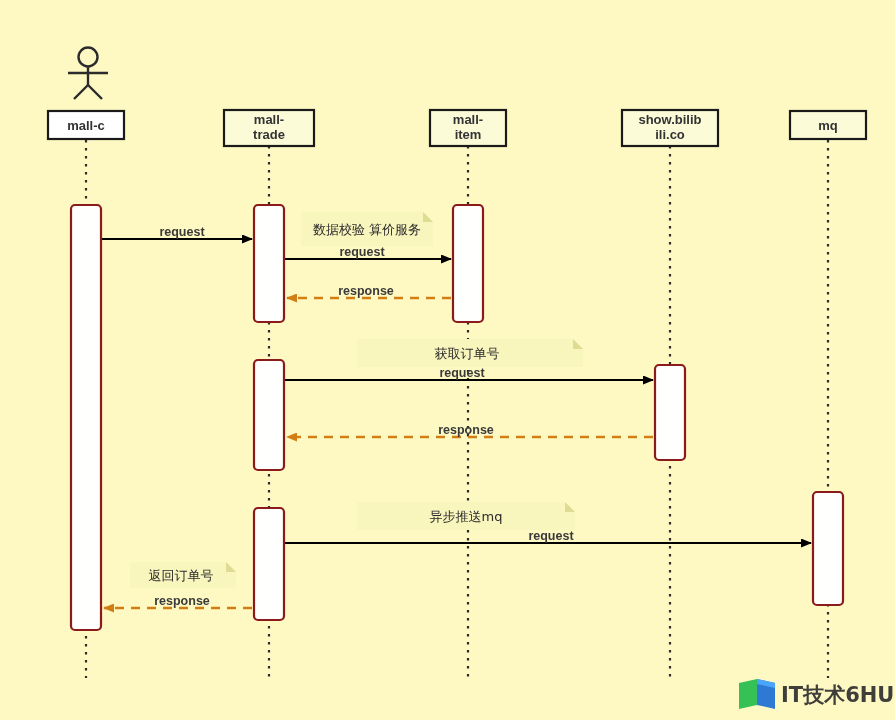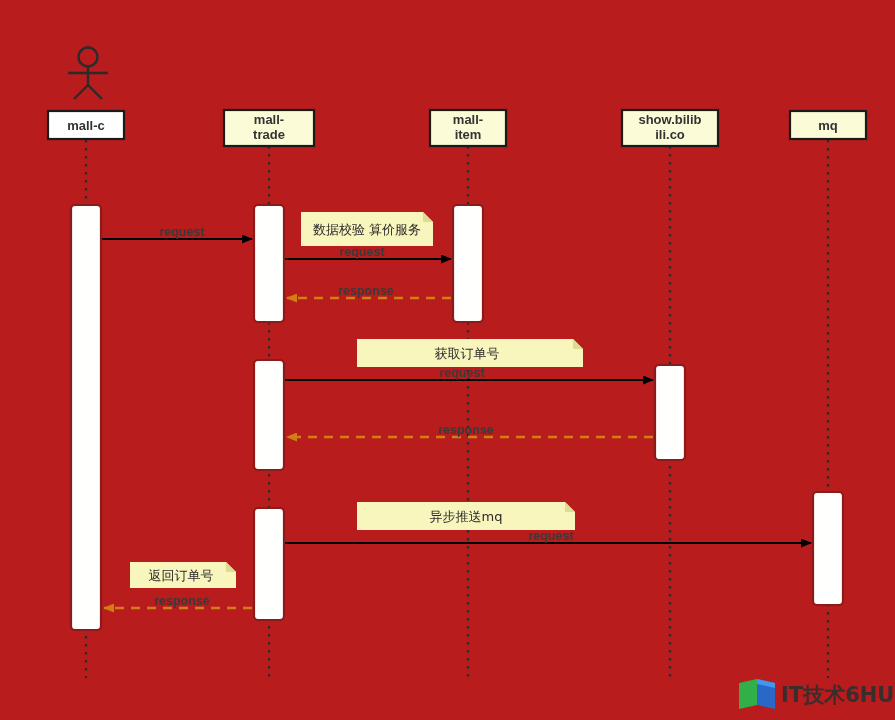--- a/index.html
+++ b/index.html
@@ -7,21 +7,21 @@
     padding: 0;
     background: #ffffff;
   }
   body {
     font-family: "Liberation Sans", "DejaVu Sans", sans-serif;
   }
   #diagram-root {
     position: relative;
     width: 895px;
     height: 720px;
-    background: #b91c1c;
+    background: #fef9c3;
     overflow: hidden;
   }
   #diagram-svg {
     position: absolute;
     left: 0;
     top: 0;
   }
   .lifeline-label {
     font-size: 13px;
     font-weight: bold;

